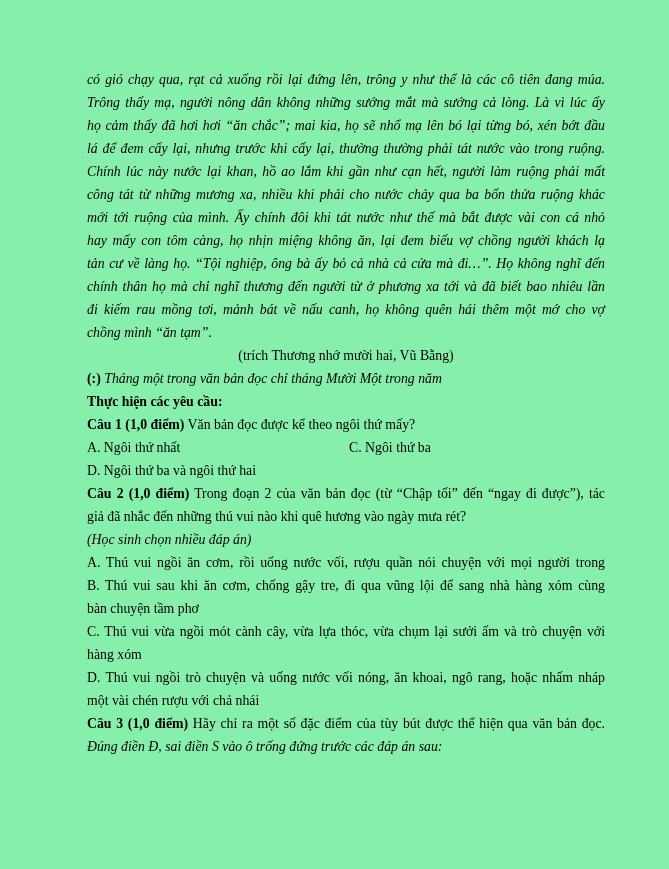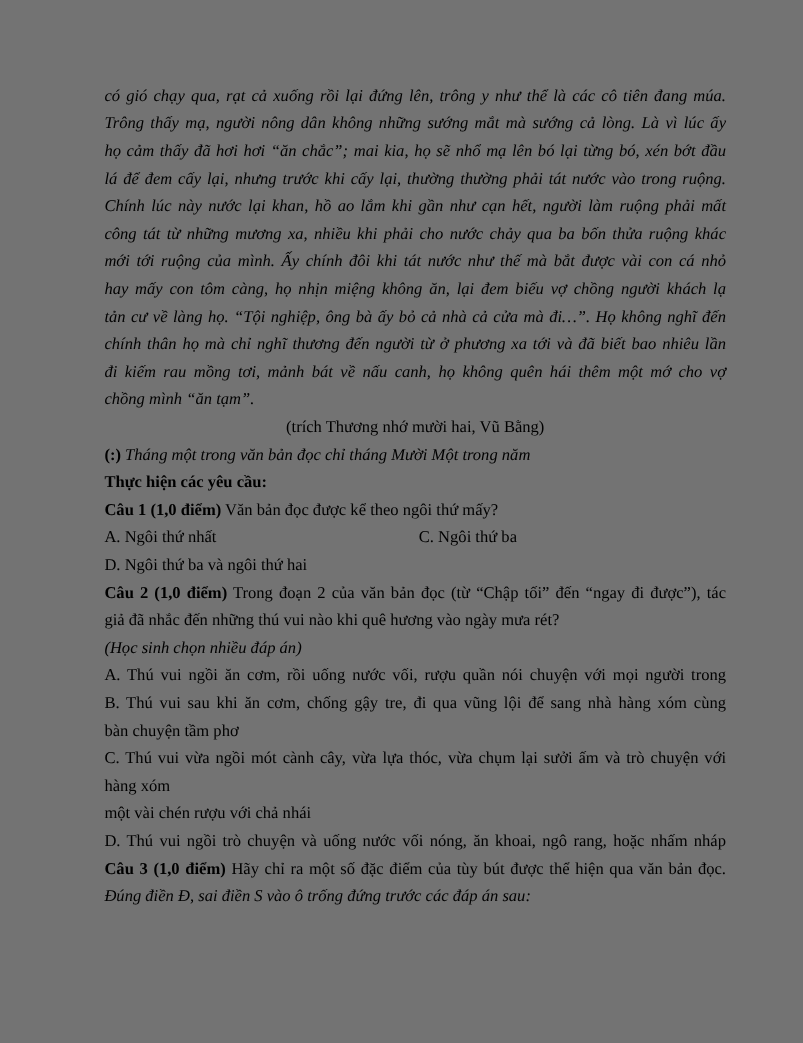--- a/index.html
+++ b/index.html
@@ -4,21 +4,21 @@
 <style>
   html, body { margin: 0; padding: 0; }
   body {
     width: 669px; height: 869px;
     background: #ffffff;
     position: relative;
     overflow: hidden;
     font-family: "Liberation Serif", "DejaVu Serif", serif;
     color: #000000;
   }
-  .page { position: absolute; inset: 0; background: #737373; }
+  .page { position: absolute; inset: 0; background: #86efac; }
   .content {
     position: absolute;
     left: 87px; top: 68px; width: 518px;
     font-size: 13.8px;
     line-height: 23px;
   }
   .ln { min-height: 23px; }
   .jl { text-align: justify; text-align-last: justify; }
   .it { font-style: italic; }
   .b  { font-weight: bold; }
@@ -64,22 +64,22 @@
     <div>
       <div class="ln jl"><span class="b">Câu 2 (1,0 điểm)</span> <span>Trong đoạn 2 của văn bản đọc (từ “Chập tối” đến “ngay đi được”), tác</span></div>
       <div class="ln">giả đã nhắc đến những thú vui nào khi quê hương vào ngày mưa rét?</div>
       <div class="ln it">(Học sinh chọn nhiều đáp án)</div>
       <div>
         <div class="ln jl">A. Thú vui ngồi ăn cơm, rồi uống nước vối, rượu quần nói chuyện với mọi người trong</div>
         <div class="ln jl">B. Thú vui sau khi ăn cơm, chống gậy tre, đi qua vũng lội để sang nhà hàng xóm cùng</div>
         <div class="ln">bàn chuyện tầm phơ</div>
         <div class="ln jl">C. Thú vui vừa ngồi mót cành cây, vừa lựa thóc, vừa chụm lại sưởi ấm và trò chuyện với</div>
         <div class="ln">hàng xóm</div>
+        <div class="ln jl">D. Thú vui ngồi trò chuyện và uống nước vối nóng, ăn khoai, ngô rang, hoặc nhấm nháp</div>
         <div class="ln">một vài chén rượu với chả nhái</div>
-        <div class="ln jl">D. Thú vui ngồi trò chuyện và uống nước vối nóng, ăn khoai, ngô rang, hoặc nhấm nháp</div>
       </div>
     </div>
 
     <div>
       <div class="ln jl"><span class="b">Câu 3 (1,0 điểm)</span> <span>Hãy chỉ ra một số đặc điểm của tùy bút được thể hiện qua văn bản đọc.</span></div>
       <div class="ln it">Đúng điền Đ, sai điền S vào ô trống đứng trước các đáp án sau:</div>
     </div>
 
   </div>
 </div>

